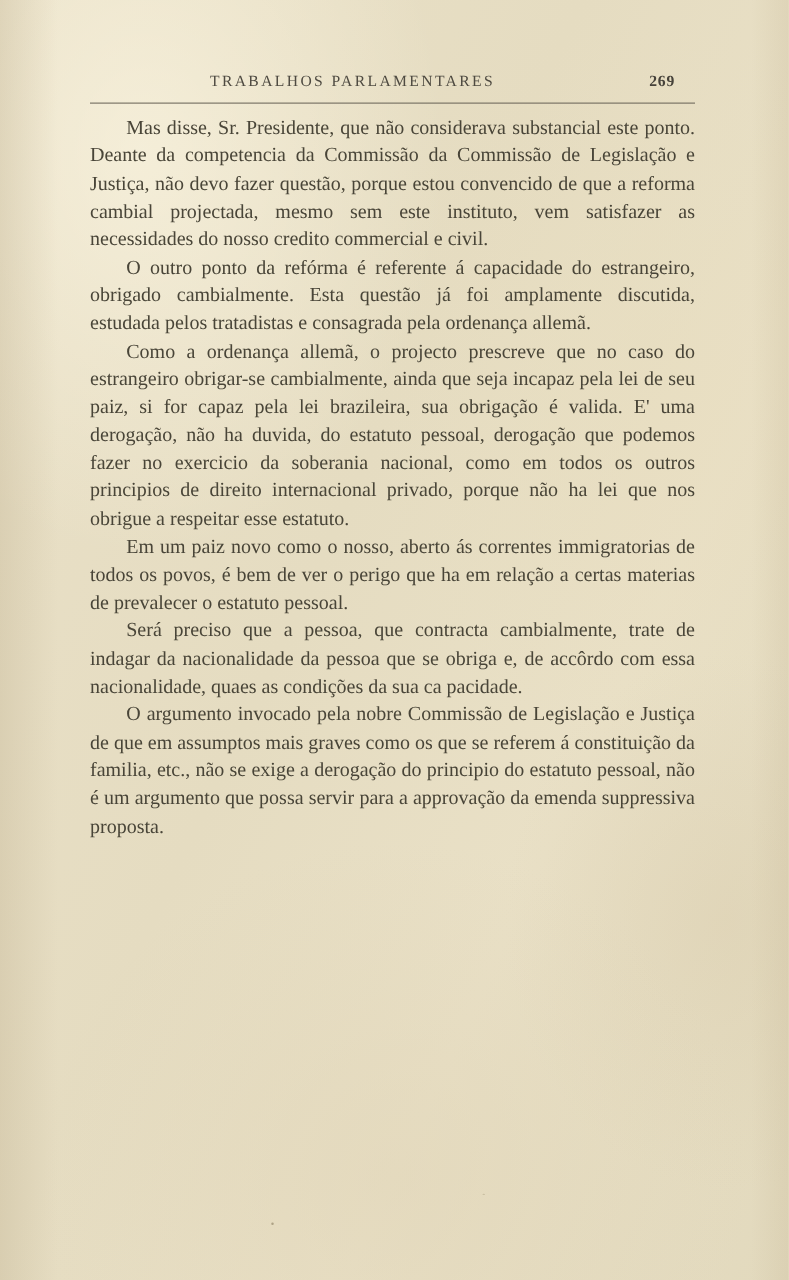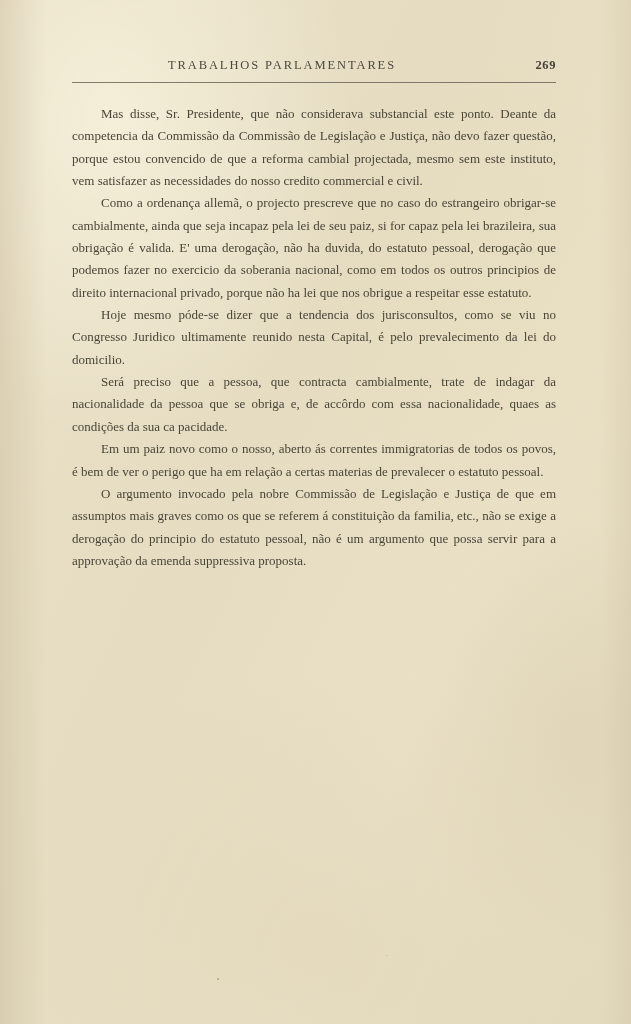--- a/index.html
+++ b/index.html
@@ -59,44 +59,44 @@
     top: 0;
     width: 420px;
     text-align: center;
     font-size: 12.5px;
     letter-spacing: 1.9px;
     color: #4e4a41;
     white-space: nowrap;
   }
   #head-folio {
     position: absolute;
-    right: 0;
+    right: 16px;
     top: 0;
     font-size: 12.5px;
     font-weight: bold;
     letter-spacing: 0.6px;
     color: #46423a;
   }
   #head-rule {
     position: absolute;
     left: 72px;
     top: 82px;
     width: 484px;
     height: 1px;
     background: #6d675a;
     opacity: 0.85;
   }
 
   
   #body-text {
     position: absolute;
     left: 72px;
-    top: 103px;
+    top: 92px;
     width: 484px;
-    font-size: 13px;
+    font-size: 16px;
     line-height: 22.35px;
     color: #494538;
     text-align: justify;
     text-justify: inter-word;
   }
   #body-text p {
     margin: 0;
     text-indent: 29px;
   }
 
@@ -120,24 +120,24 @@
   <div id="edge-shade-right"></div>
 
   <div id="running-head">
     <div id="head-title">TRABALHOS PARLAMENTARES</div>
     <div id="head-folio">269</div>
   </div>
   <div id="head-rule"></div>
 
   <div id="body-text">
     <p>Mas disse, Sr. Presidente, que não considerava substancial este ponto. Deante da competencia da Commissão da Commissão de Legislação e Justiça, não devo fazer questão, porque estou convencido de que a reforma cambial projectada, mesmo sem este instituto, vem satisfazer as necessidades do nosso credito commercial e civil.</p>
+    <p>O outro ponto da refórma é referente á capacidade do estrangeiro, obrigado cambialmente. Esta questão já foi amplamente discutida, estudada pelos tratadistas e consagrada pela ordenança allemã.</p>
     <p>Como a ordenança allemã, o projecto prescreve que no caso do estrangeiro obrigar-se cambialmente, ainda que seja incapaz pela lei de seu paiz, si for capaz pela lei brazileira, sua obrigação é valida. E' uma derogação, não ha duvida, do estatuto pessoal, derogação que podemos fazer no exercicio da soberania nacional, como em todos os outros principios de direito internacional privado, porque não ha lei que nos obrigue a respeitar esse estatuto.</p>
-    <p>Hoje mesmo póde-se dizer que a tendencia dos jurisconsultos, como se viu no Congresso Juridico ultimamente reunido nesta Capital, é pelo prevalecimento da lei do domicilio.</p>
+    <p>Em um paiz novo como o nosso, aberto ás correntes immigratorias de todos os povos, é bem de ver o perigo que ha em relação a certas materias de prevalecer o estatuto pessoal.</p>
     <p>Será preciso que a pessoa, que contracta cambialmente, trate de indagar da nacionalidade da pessoa que se obriga e, de accôrdo com essa nacionalidade, quaes as condições da sua ca pacidade.</p>
-    <p>Em um paiz novo como o nosso, aberto ás correntes immigratorias de todos os povos, é bem de ver o perigo que ha em relação a certas materias de prevalecer o estatuto pessoal.</p>
     <p>O argumento invocado pela nobre Commissão de Legislação e Justiça de que em assumptos mais graves como os que se referem á constituição da familia, etc., não se exige a derogação do principio do estatuto pessoal, não é um argumento que possa servir para a approvação da emenda suppressiva proposta.</p>
   </div>
 
   <div class="speck" id="speck-1"></div>
   <div class="speck" id="speck-2"></div>
   <div class="speck" id="speck-3"></div>
 
 </div>
 
 </body></html>

